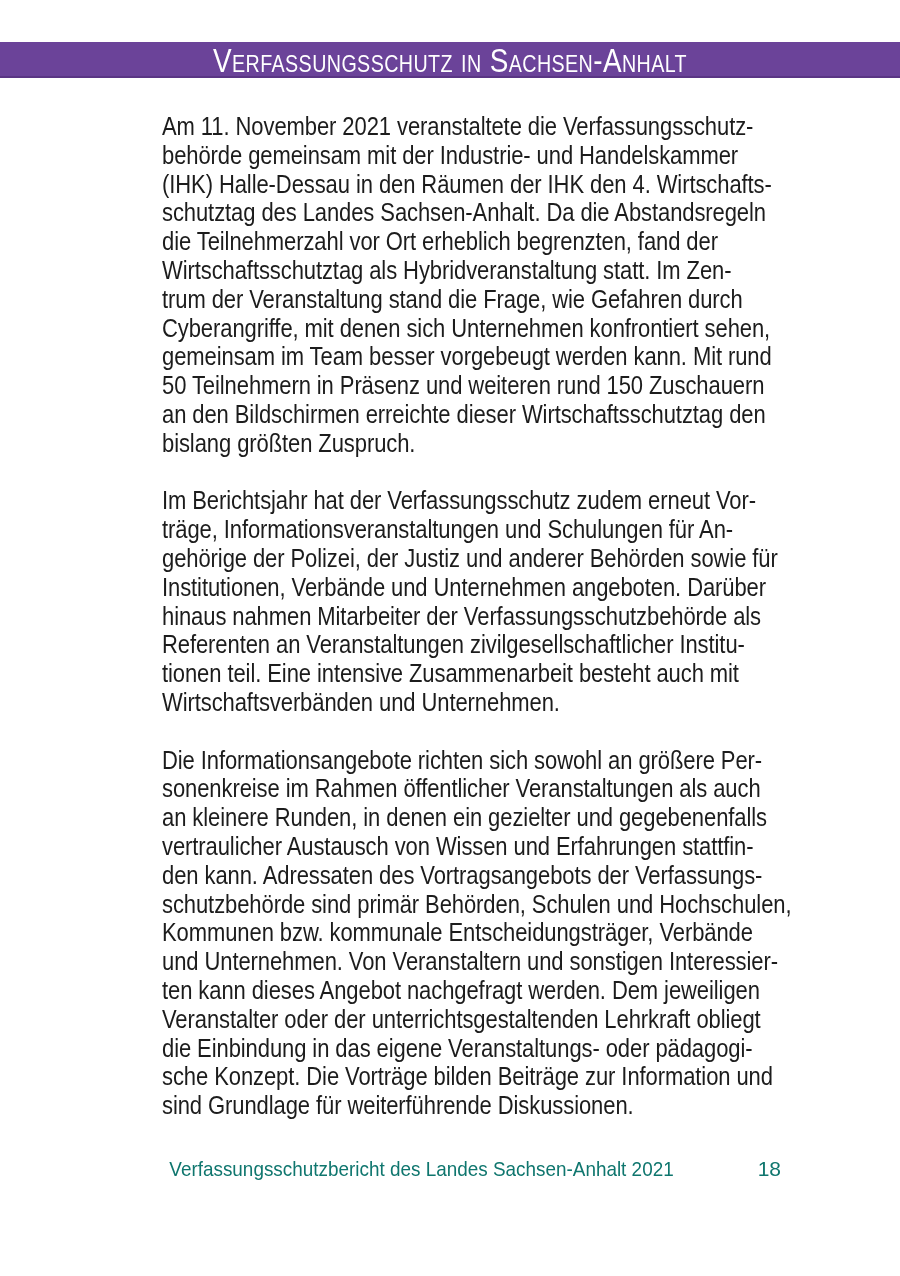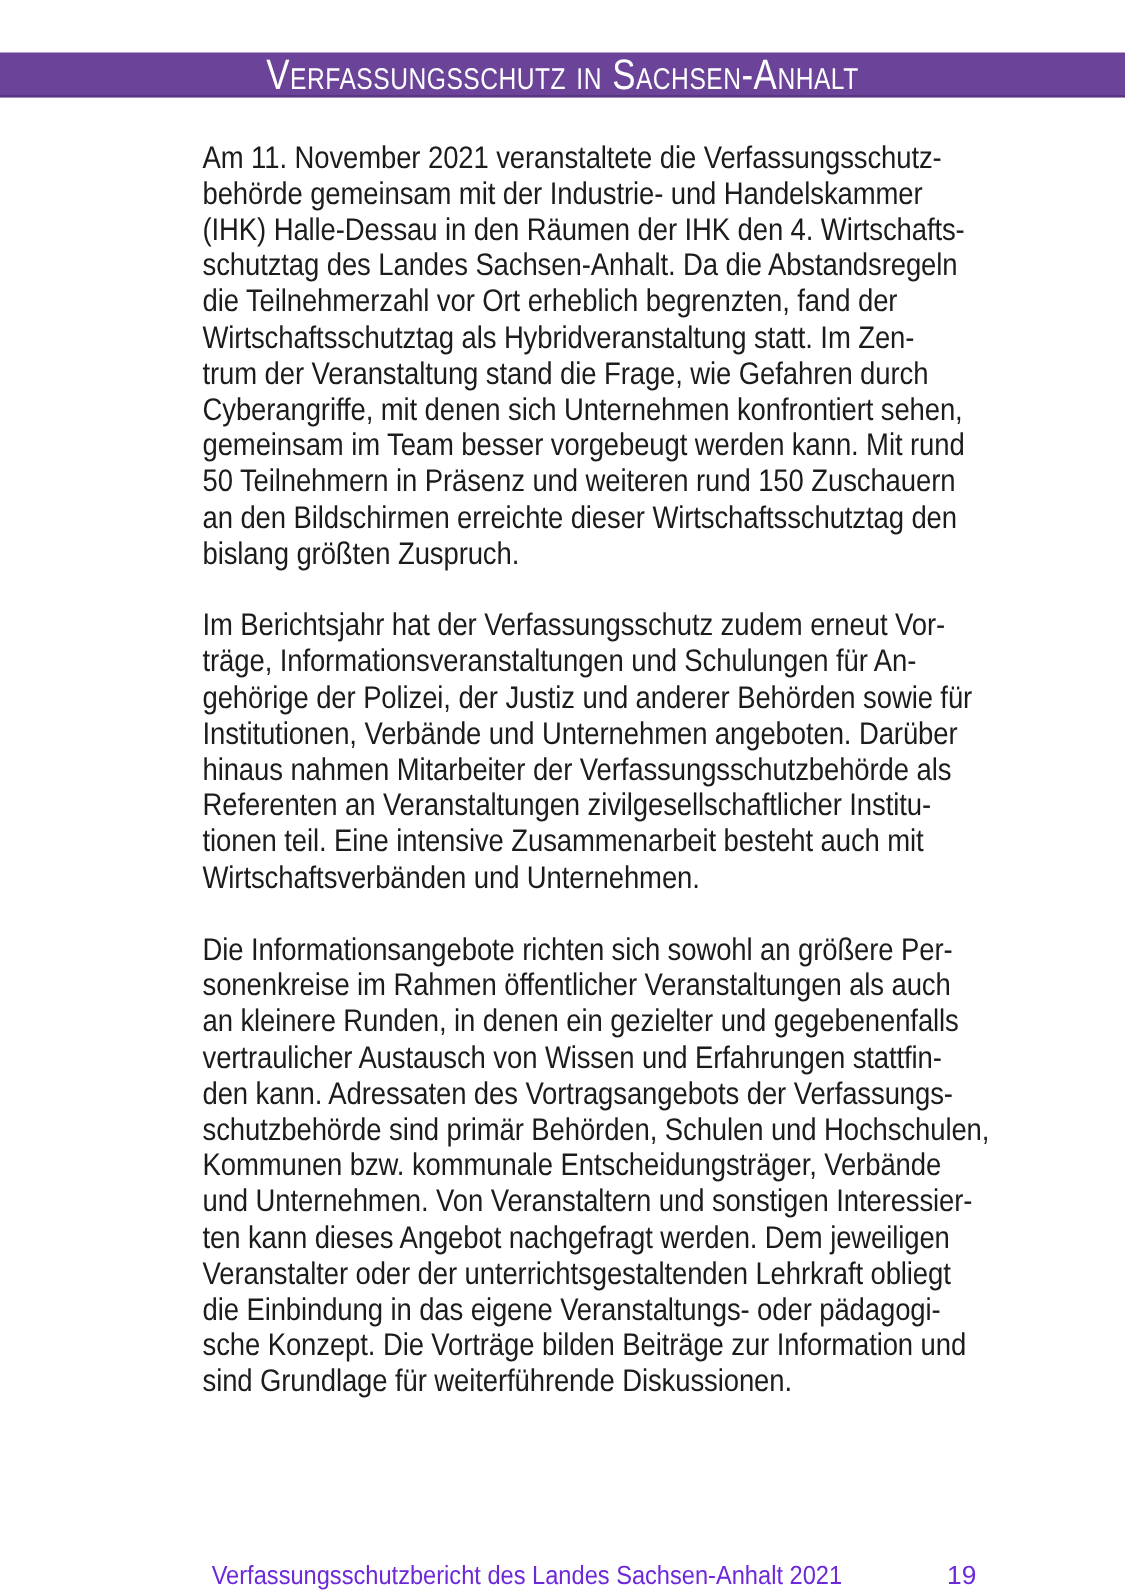--- a/index.html
+++ b/index.html
@@ -56,25 +56,25 @@
     margin: 0 0 28.8px 0;
     transform: scaleX(0.88);
     transform-origin: top left;
     letter-spacing: -0.1px;
   }
   .para:last-child { margin-bottom: 0; }
 
   
   .footer {
     position: absolute;
-    top: 1248px;
+    top: 1156px;
     left: 122px;
     width: 659px;
     height: 26px;
-    color: #6d28d9;
+    color: #0f766e;
   }
   .footer-title {
     position: absolute;
     left: 0;
     right: 60px;
     text-align: center;
     font-size: 21px;
     line-height: 26px;
     white-space: nowrap;
     transform: scaleX(0.9);
@@ -126,14 +126,14 @@
 und Unternehmen. Von Veranstaltern und sonstigen Interessier-
 ten kann dieses Angebot nachgefragt werden. Dem jeweiligen
 Veranstalter oder der unterrichtsgestaltenden Lehrkraft obliegt
 die Einbindung in das eigene Veranstaltungs- oder pädagogi-
 sche Konzept. Die Vorträge bilden Beiträge zur Information und
 sind Grundlage für weiterführende Diskussionen.</p>
 </div>
 
 <div class="footer">
   <span class="footer-title">Verfassungsschutzbericht des Landes Sachsen-Anhalt 2021</span>
-  <span class="footer-page-number">19</span>
+  <span class="footer-page-number">18</span>
 </div>
 
 </body></html>

